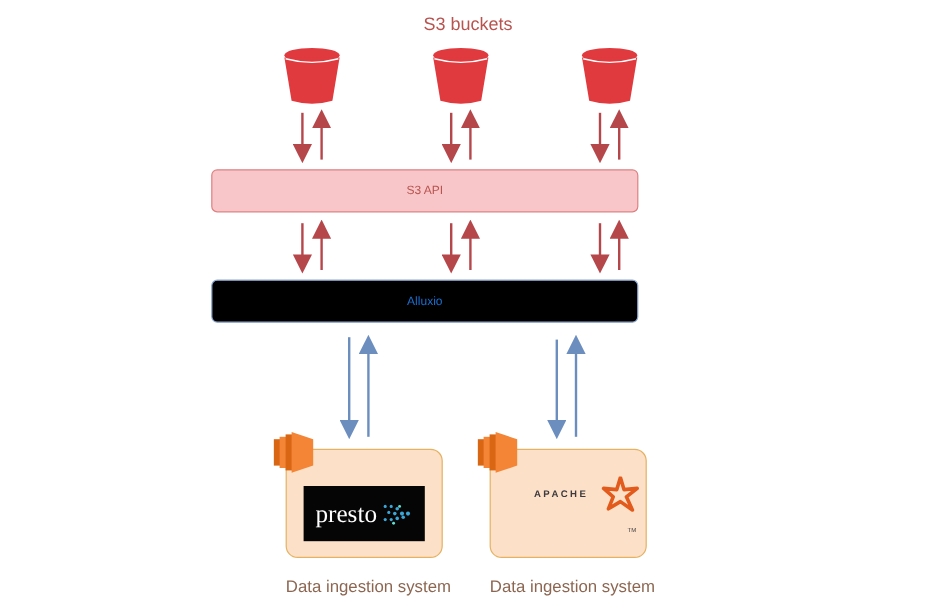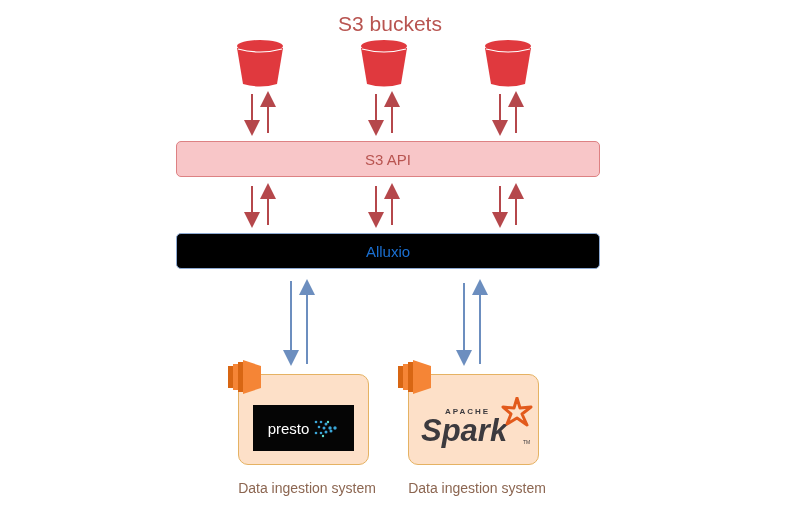--- a/index.html
+++ b/index.html
@@ -1,21 +1,21 @@
 <!DOCTYPE html>
 <html><head>
 <meta charset="utf-8">
 <style>
   html, body { margin:0; padding:0; background:#ffffff; }
   body { width:785px; height:505px; position:relative; overflow:hidden;
          font-family:"Liberation Sans", sans-serif; }
   .abs { position:absolute; }
-  .title { left:300px; top:12px; width:180px; text-align:center; font-size:21px; color:#b85450; }
-  .bar { left:176px; width:424px; height:36px; border-radius:5px; box-sizing:border-box;
-         display:flex; align-items:center; justify-content:center; font-size:15px;text-align:center; }
+  .title { left:300px; top:12px; width:180px; text-align:center; font-size:15px; color:#b85450; }
+  .bar { left:176px; width:356px; height:36px; border-radius:5px; box-sizing:border-box;
+         display:flex; align-items:center; justify-content:center; font-size:10px;text-align:center; }
   .s3api { top:141px; background:#f8c6c8; border:1px solid #dd8183; color:#b85450; }
   .alluxio { top:233px; background:#000000; border:1px solid #8eaad3; color:#1a6fd1; }
   .host { width:131px; height:91px; top:374px; background:#fde0c8; border:1px solid #e5b263;
           border-radius:10px; box-sizing:border-box; }
   .caption { top:480px; font-size:14px; color:#8c6651; text-align:center; }
   svg.overlay { position:absolute; left:0; top:0; }
 </style>
 </head>
 <body>
 
@@ -71,21 +71,21 @@
     <line x1="464" y1="283" x2="464" y2="358" marker-end="url(#ab)"></line>
     <line x1="480" y1="364" x2="480" y2="287" marker-end="url(#ab)"></line>
   </g>
 </svg>
 
 <div class="abs bar s3api">S3 API</div>
 <div class="abs bar alluxio">Alluxio</div>
 
 <div class="abs host" style="left:238px;">
   <div class="abs" style="left:14px;top:30px;width:101px;height:46px;background:#050505;display:flex;align-items:center;justify-content:center;gap:4px;">
-    <span style="color:#fff;font-size:15px;font-family:Liberation Sans, sans-serif;">presto</span>
+    <span style="color:#fff;font-size:21px;font-family:Liberation Serif, serif;">presto</span>
     <svg width="26" height="20">
       <g fill="#3aa6d8">
         <circle cx="3" cy="4" r="1.3"></circle>
           <circle cx="8" cy="4" r="1.3"></circle>
           <circle cx="13" cy="6" r="1.5"></circle>
         <circle cx="6" cy="9" r="1.3"></circle>
           <circle cx="11" cy="10" r="1.5"></circle>
           <circle cx="17" cy="10" r="1.7"></circle>
           <circle cx="22" cy="10" r="1.7"></circle>
         <circle cx="3" cy="15" r="1.3"></circle>
@@ -103,21 +103,20 @@
 <svg class="abs" style="left:228px;top:358px;" width="34" height="38">
   <rect x="0" y="8" width="6" height="22" fill="#d86613"></rect>
   <rect x="5" y="6" width="6" height="26" fill="#f58536"></rect>
   <rect x="10" y="4" width="6" height="30" fill="#d86613"></rect>
   <polygon points="15,2 33,8 33,30 15,36" fill="#f58536"></polygon>
 </svg>
 
 <div class="abs host" style="left:408px;">
   <div class="abs" style="left:10px;top:22px;width:115px;height:60px;">
     <span class="abs" style="left:26px;top:10px;font-size:8px;letter-spacing:2px;color:#3c3a3e;font-weight:bold;">APACHE</span>
-    <span class="abs" style="left:2px;top:16px;font-size:31px;font-weight:bold;font-style:italic;color:#3c3a3e;">Spark</span>
     <span class="abs" style="left:104px;top:42px;font-size:5px;color:#3c3a3e;">TM</span>
     <svg class="abs" style="left:82px;top:0px;" width="32" height="30">
       <polygon points="16,1 19,11 30,10 21,17 26,28 16,21 6,27 10,17 2,10 13,11" fill="none" stroke="#e25a1c" stroke-width="3" stroke-linejoin="round"></polygon>
     </svg>
   </div>
 </div>
 <svg class="abs" style="left:398px;top:358px;" width="34" height="38">
   <rect x="0" y="8" width="6" height="22" fill="#d86613"></rect>
   <rect x="5" y="6" width="6" height="26" fill="#f58536"></rect>
   <rect x="10" y="4" width="6" height="30" fill="#d86613"></rect>

